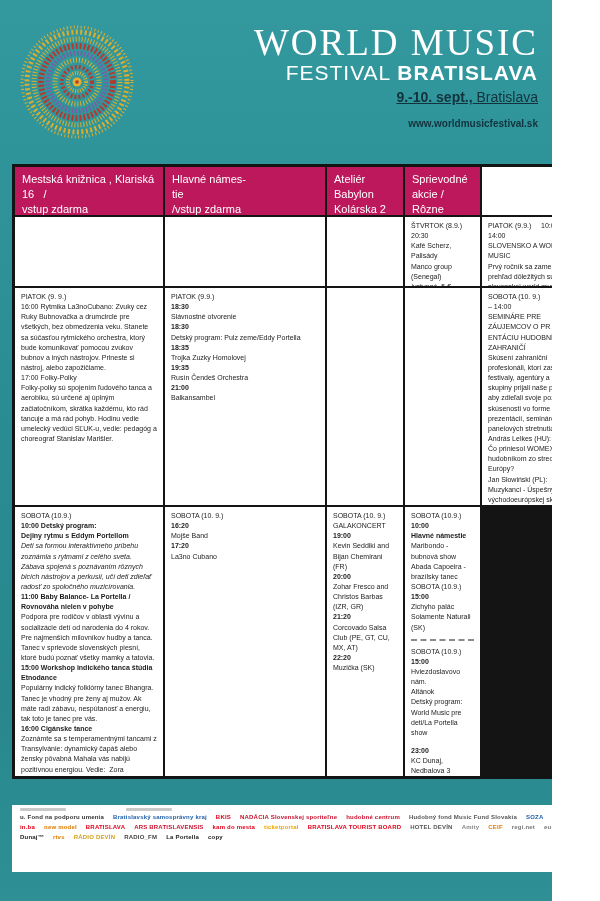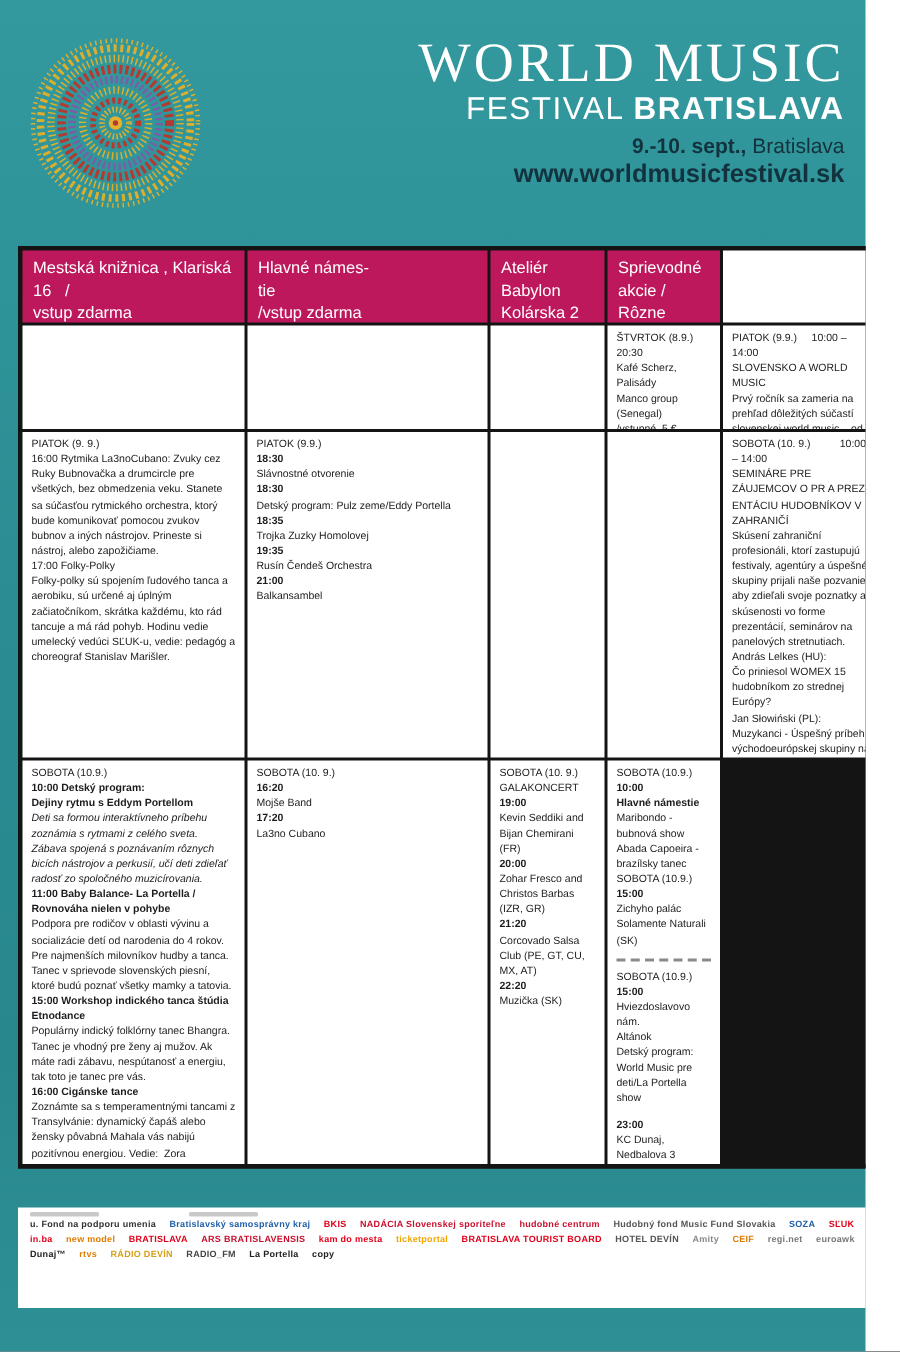--- a/index.html
+++ b/index.html
@@ -1,28 +1,28 @@
 <!DOCTYPE html>
 <html><head>
 <meta charset="utf-8">
 <style>
   html,body{margin:0;padding:0;}
   .page{position:relative;width:552px;height:901px;overflow:hidden;
     background:linear-gradient(180deg,#33999e 0%,#2a8d93 45%,#27878d 78%,#2e9095 100%);
-    font-family:"Liberation Sans",sans-serif;padding-left:25px;}
+    font-family:"Liberation Sans",sans-serif;}
   
   .hdr-logo{position:absolute;left:18px;top:14px;}
   .titles{position:absolute;right:14px;top:24px;text-align:right;color:#fff;}
   .t1{font-family:"Liberation Serif","DejaVu Serif",serif;font-size:37px;letter-spacing:2px;line-height:1.0;}
   .t2{font-size:21px;line-height:1.15;letter-spacing:1px;}
   .t2 .light{font-weight:300;}
   .t2 .bold{font-weight:bold;}
-  .t3{font-size:14px;color:#12323d;margin-top:4px;}
+  .t3{font-size:14px;color:#12323d;margin-top:4px;text-decoration:underline;}
   .t3 .bold{font-weight:bold;}
-  .t4{font-size:17px;font-weight:bold;color:#12323d;margin-top:1px;}
+  .t4{font-size:10px;font-weight:bold;color:#12323d;margin-top:13px;}
   
   .tbl{position:absolute;left:12px;top:164px;width:577px;height:615px;box-sizing:border-box;
     display:grid;grid-template-columns:148px 160px 76px 75px 1fr;
     grid-template-rows:48px 69px 217px 1fr;gap:2px;background:#141414;border:3px solid #141414;}
   .cell{background:#fff;color:#1c1c1c;font-size:7px;line-height:1.45;padding:4px 6px;overflow:hidden;}
   .hcell{background:#be185d;color:#fff;font-size:11px;line-height:1.35;padding:5px 7px;overflow:hidden;}
   .ln{white-space:pre-wrap;}
   .ln.b{font-weight:bold;}
   .ln.i{font-style:italic;}
   .ln.div{border-top:2px dashed #8a8a8a;margin:6px 0;height:0;}

